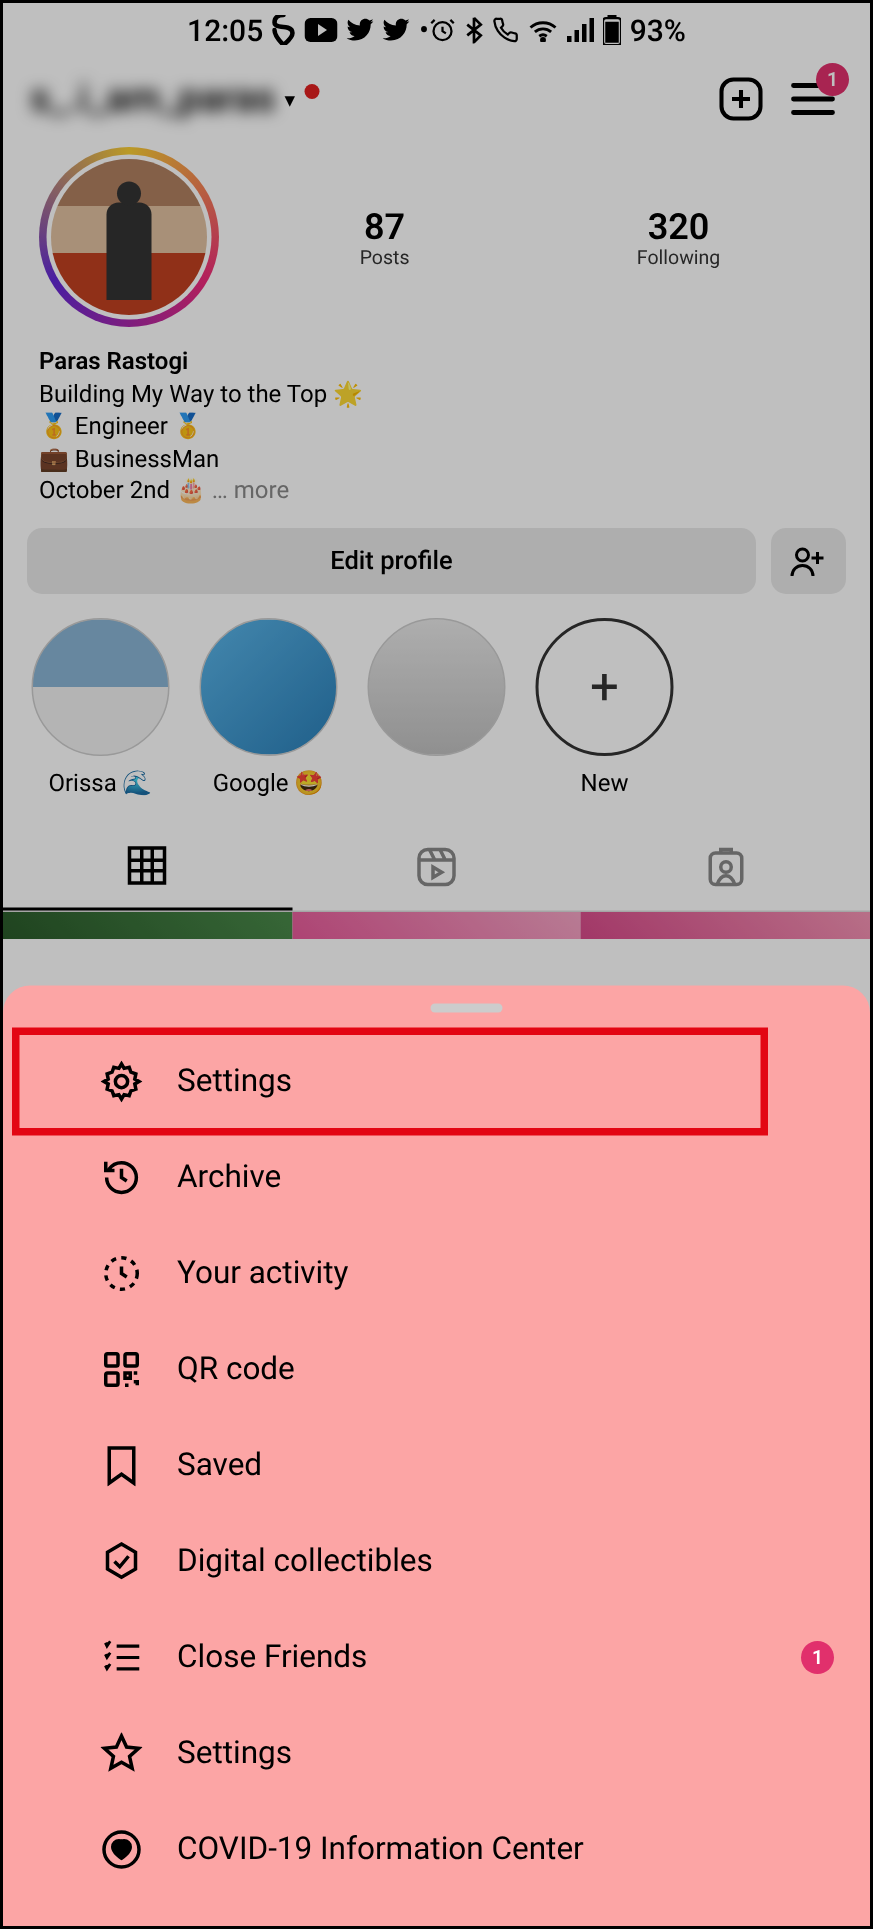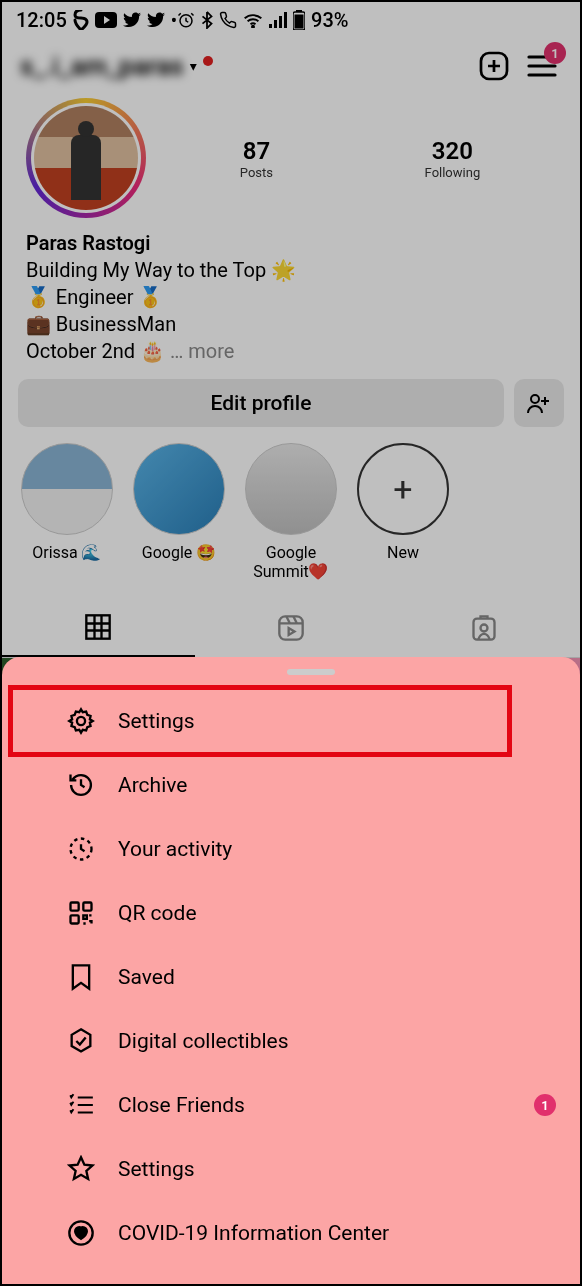--- a/index.html
+++ b/index.html
@@ -4,21 +4,21 @@
 <style>
   * { box-sizing: border-box; margin: 0; padding: 0; }
   html, body { width: 582px; height: 1286px; font-family: -apple-system, BlinkMacSystemFont, "Segoe UI", Roboto, sans-serif; }
   body { border: 2px solid #000; position: relative; overflow: hidden; background: #fff; }
 
   
   .bg-dim { position: absolute; inset: 0; background: #fff; }
   .dim-overlay { position: absolute; inset: 0; background: rgba(0,0,0,0.25); z-index: 5; pointer-events: none; }
 
   
-  .status-bar { display: flex; justify-content: flex-start; align-items: center; padding: 6px 14px 4px; font-size: 20px; font-weight: 500; }
+  .status-bar { display: flex; justify-content: center; align-items: center; padding: 6px 14px 4px; font-size: 20px; font-weight: 500; }
   .status-left, .status-right { display: flex; align-items: center; gap: 6px; }
   .status-right svg, .status-left svg { display: block; }
 
   
   .ig-header { display: flex; align-items: center; padding: 10px 18px 12px; }
   .ig-username { font-size: 26px; font-weight: 600; filter: blur(5px); }
   .ig-chevron { margin-left: 6px; font-size: 14px; }
   .ig-red-dot { width: 10px; height: 10px; background: #e02020; border-radius: 50%; margin-left: 6px; margin-top: -10px; }
   .ig-spacer { flex: 1; }
   .ig-create, .ig-menu { width: 40px; height: 40px; display: flex; align-items: center; justify-content: center; }
@@ -30,26 +30,26 @@
   .avatar-ring { width: 120px; height: 120px; border-radius: 50%; background: conic-gradient(#f9ce34, #ee2a7b, #6228d7, #f9ce34); display: flex; align-items: center; justify-content: center; }
   .avatar-inner { width: 110px; height: 110px; border-radius: 50%; background: #fff; display: flex; align-items: center; justify-content: center; }
   .avatar-img { width: 104px; height: 104px; border-radius: 50%; background: linear-gradient(#b08060 0%, #b08060 30%, #e0c0a0 30%, #e0c0a0 60%, #c04020 60%); display:flex; align-items:flex-end; justify-content:center; overflow:hidden;}
   .person { width: 30px; height: 65px; background: #333; border-radius: 8px 8px 0 0; margin-bottom: 10px; position: relative;}
   .person::before{content:''; position:absolute; top:-14px; left:50%; transform:translateX(-50%); width:16px;height:16px;background:#333;border-radius:50%;}
 
   .stats { flex: 1; display: flex; justify-content: space-around; text-align: center; }
   .stat-num { font-size: 24px; font-weight: 600; }
   .stat-lbl { font-size: 13px; color: #333; }
 
-  .bio { padding: 0 24px 14px; font-size: 20px; line-height: 1.35; }
+  .bio { padding: 0 24px 14px; font-size: 16px; line-height: 1.35; }
   .bio-name { font-weight: 600; }
   .bio-more { color: #888; }
 
   .edit-row { display: flex; gap: 10px; padding: 0 16px 16px; }
-  .edit-btn { flex: 1; background: #e9e9e9; border-radius: 10px; padding: 12px; text-align: center; font-size: 21px; font-weight: 500; }
+  .edit-btn { flex: 1; background: #e9e9e9; border-radius: 10px; padding: 12px; text-align: center; font-size: 17px; font-weight: 500; }
   .discover-btn { width: 50px; background: #e9e9e9; border-radius: 10px; display:flex; align-items:center; justify-content:center;}
 
   
   .highlights { display: flex; gap: 14px; padding: 0 16px 18px; overflow: hidden; }
   .hl { text-align: center; font-size: 16px; flex: 0 0 auto; width: 98px;}
   .hl-circ { width: 92px; height: 92px; border-radius: 50%; border: 1.5px solid #ccc; margin: 0 auto 8px; overflow:hidden;}
   .hl-new .hl-circ { display: flex; align-items:center; justify-content:center; font-size: 34px; color:#333; border: 2px solid #333;}
   .hl1{background: linear-gradient(135deg,#5bb5e8,#2a7fb8);}
   .hl2{background: linear-gradient(#8ab5d5 0%,#8ab5d5 50%,#f0f0f0 50%);}
   .hl3{background: linear-gradient(#6a8a5a,#4a6a4a);}
@@ -189,21 +189,20 @@
     <div class="hl">
         <div class="hl-circ hl2"></div>
         <div>Orissa 🌊</div>
       </div>
     <div class="hl">
         <div class="hl-circ hl1"></div>
         <div>Google 🤩</div>
       </div>
     <div class="hl">
         <div class="hl-circ hl4"></div>
-        <div>Google Summit❤️</div>
       </div>
     <div class="hl hl-new">
         <div class="hl-circ">+</div>
         <div>New</div>
       </div>
   </div>
 
   <div class="tabs">
     <div class="tab active">
       <svg width="28" height="28" viewBox="0 0 24 24" fill="none" stroke="#000" stroke-width="2">

